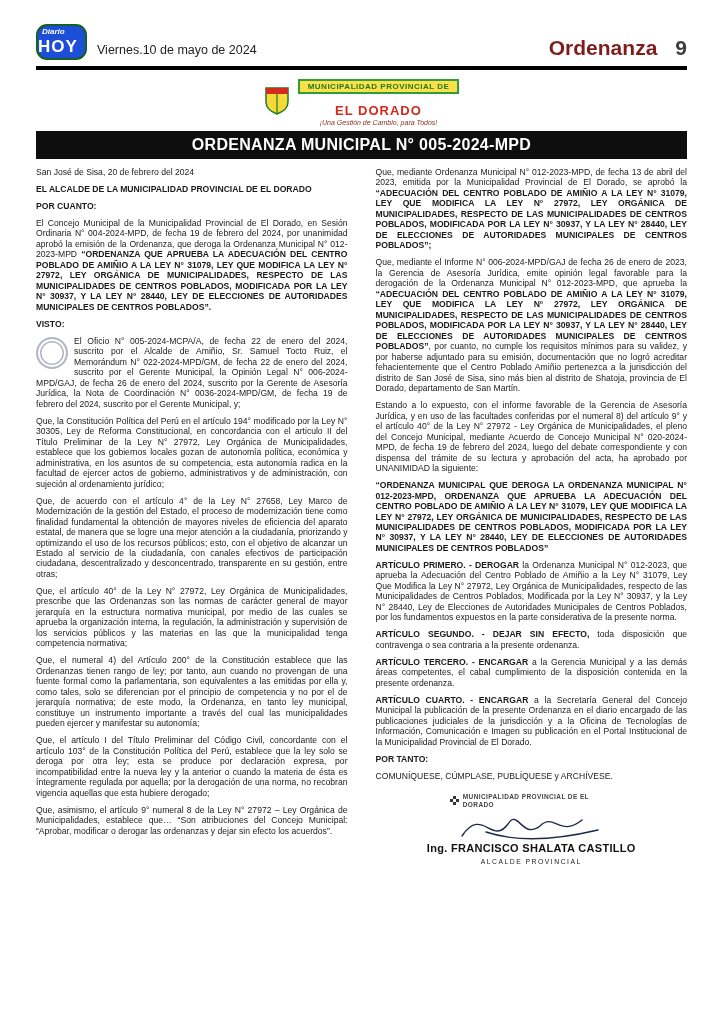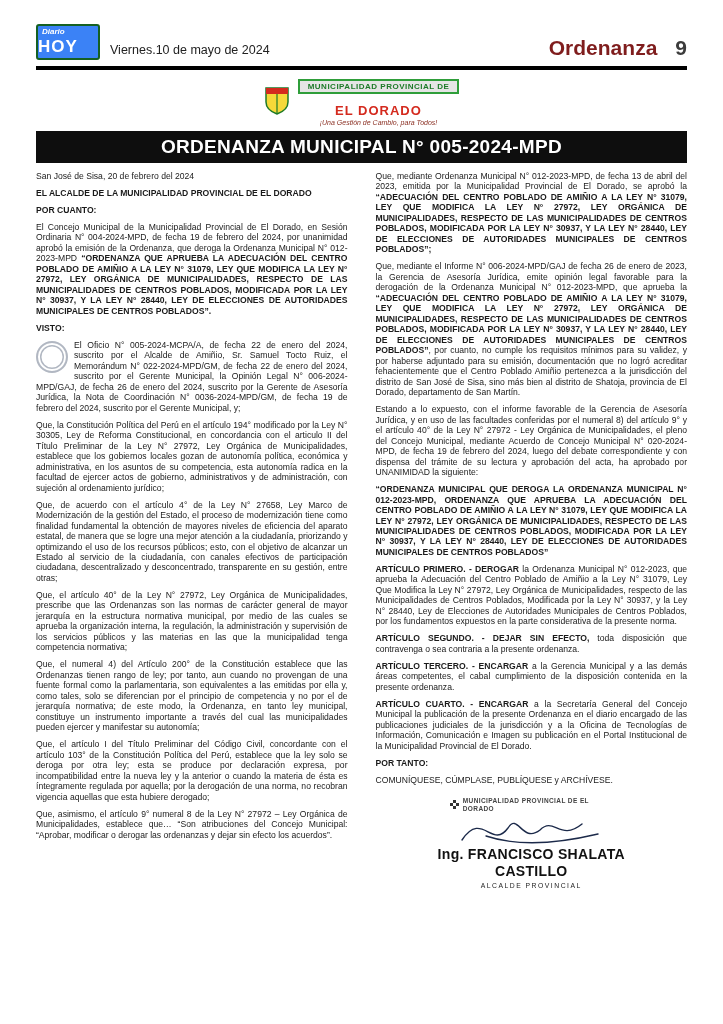--- a/index.html
+++ b/index.html
@@ -2,41 +2,41 @@
 <html lang="es"><head>
 <meta charset="utf-8">
 <style>
   *{box-sizing:border-box;margin:0;padding:0}
   html,body{background:#ffffff}
   .page{width:723px;height:1024px;margin:0 auto;background:#fff;position:relative;
         font-family:"Liberation Sans",sans-serif;color:#1a1a1a;overflow:hidden}
 
   
   .topbar{display:flex;align-items:flex-end;padding:24px 36px 6px 36px}
-  .logo{width:64px;height:36px;background:#3b82f6;border:2px solid #156022;border-radius:3px;
+  .logo{width:51px;height:36px;background:#1d4ed8;border:2px solid #156022;border-radius:11px;
         position:relative;color:#fff;flex:none}
   .logo-top{position:absolute;top:1px;left:4px;font-size:8px;font-style:italic;font-weight:bold}
   .logo-main{position:absolute;bottom:1px;left:0;right:0;font-size:17px;
              font-weight:bold;letter-spacing:1px}
   .date{margin-left:10px;font-size:12.5px;padding-bottom:3px;color:#222}
   .section{margin-left:auto;font-size:21px;font-weight:bold;color:#7f1d1d}
   .pagenum{margin-left:18px;font-size:21px;font-weight:bold;color:#3c3c3c}
   .rule{height:4px;background:#000;margin:0 36px}
 
   
   .masthead{display:flex;align-items:center;justify-content:center;gap:8px;padding:5px 0 3px}
   .crest{width:26px;height:30px;flex:none}
   .masthead-text{text-align:center}
   .muni-box{display:inline-block;border:2px solid #2f9e3a;color:#1d7a28;font-weight:bold;
-            font-size:8px;padding:1px 8px;letter-spacing:.5px;background:#e5e5e5}
+            font-size:8px;padding:1px 8px;letter-spacing:.5px;background:#fde047}
   .muni-name{color:#d42a1e;font-weight:bold;font-size:13px;letter-spacing:1px;margin-top:9px}
   .muni-slogan{font-size:7px;font-style:italic;color:#8a2f22;margin-top:1px}
 
   
-  .banner{margin:2px 36px 8px;background:#0e0e0e;color:#fff;text-align:center;font-size:19px;
+  .banner{margin:2px 36px 8px;background:#0e0e0e;color:#fff;text-align:center;font-size:16px;
           font-weight:bold;padding:5px 0;letter-spacing:.3px}
 
   
   .columns{display:flex;gap:28px;padding:0 36px;height:794px;overflow:hidden}
   .col{flex:1;font-size:8.6px;line-height:1.22;text-align:justify}
   .para{margin-bottom:6.5px}
   .para.bold{font-weight:bold}
   .b{font-weight:bold}
   .seal{float:left;width:32px;height:32px;border:2px solid #98a0ae;border-radius:50%;
         box-shadow:inset 0 0 0 2px #fff, inset 0 0 0 3.5px #98a0ae;
@@ -45,21 +45,21 @@
   
   .signature{margin:12px auto 0;width:240px;text-align:center}
   .stamp-row{display:flex;align-items:center;justify-content:center;gap:4px}
   .stamp-logo{width:9px;height:9px;flex:none;
     background-image:linear-gradient(45deg,#333 25%,transparent 25%,transparent 75%,#333 75%),
                      linear-gradient(45deg,#333 25%,transparent 25%,transparent 75%,#333 75%);
     background-size:6px 6px;background-position:0 0,3px 3px}
   .stamp-text{font-size:6.5px;font-weight:bold;color:#444;letter-spacing:.4px;max-width:150px;
               text-align:left;line-height:1.15}
   .sig-squiggle{display:block;margin:-4px auto 0;width:150px;height:42px}
-  .sig-name{font-size:14px;font-weight:bold;letter-spacing:.3px;margin-top:-4px;color:#111}
+  .sig-name{font-size:11px;font-weight:bold;letter-spacing:.3px;margin-top:-4px;color:#111}
   .sig-role{font-size:6.8px;letter-spacing:1.5px;margin-top:2px;color:#222}
 
   
   .footer-band{position:absolute;left:28px;right:28px;bottom:26px;background:#35a33a;color:#fff;
                text-align:center;font-weight:bold;font-size:17px;padding:7px 0;letter-spacing:.2px}
 </style>
 </head>
 <body>
 
 <div class="page">

